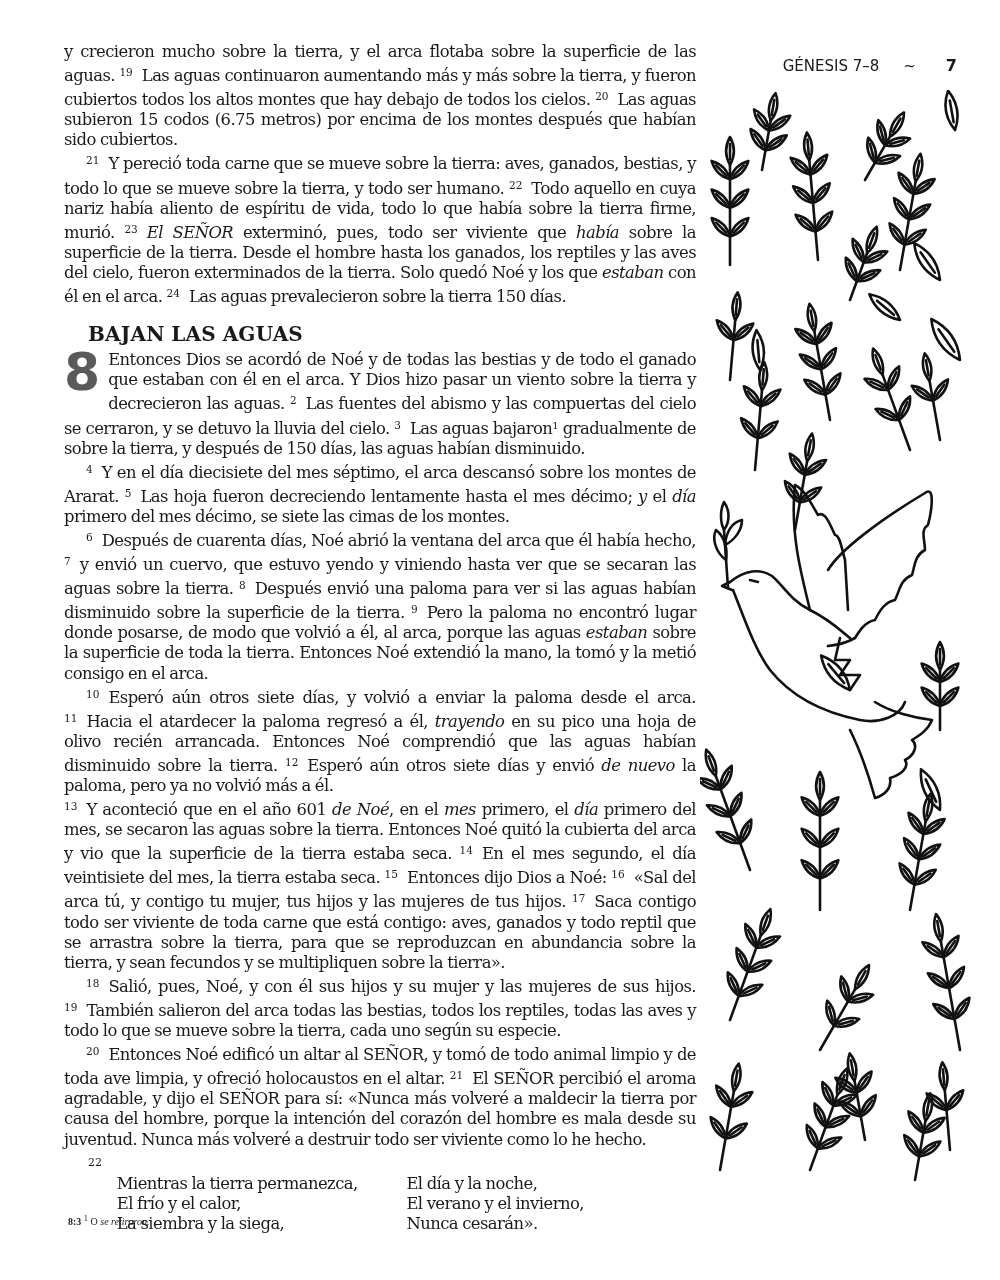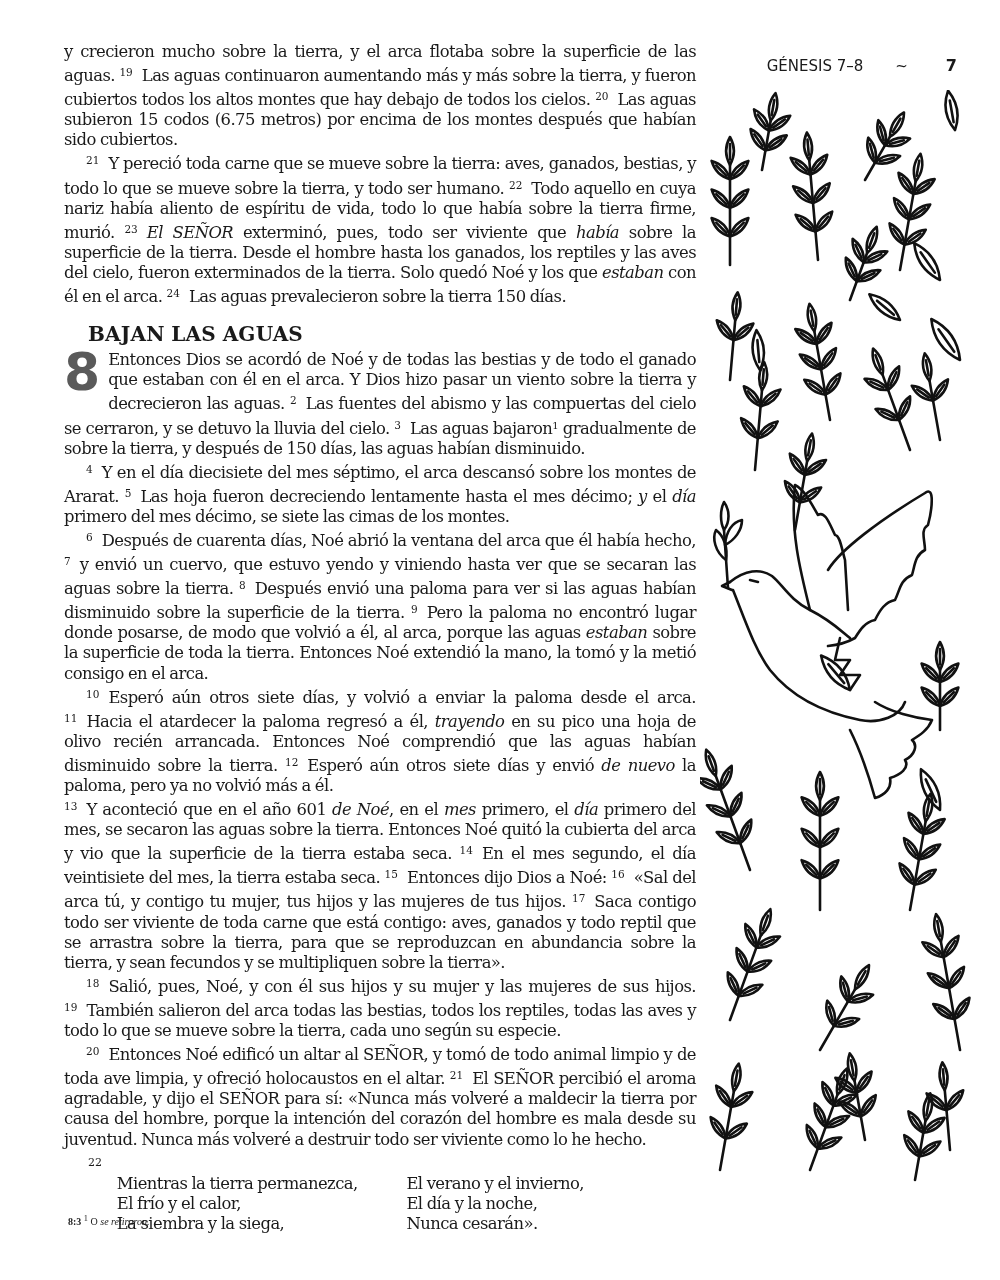--- a/index.html
+++ b/index.html
@@ -30,21 +30,21 @@
     .poem-col { width: 322px; margin-top: 24px; }
     .poem-col div { white-space: nowrap; }
     .footnote {
       position: absolute; left: 68px; top: 1214px;
       font-family: Liberation Serif, serif; font-size: 10px; color: #222;
     }
     .footnote b { font-weight: bold; }
     .running-head {
       position: absolute; top: 56px; right: 43px;
       font-family: "DejaVu Sans", sans-serif; font-size: 15px; color: #1a1a1a;
-      display: flex; gap: 26px; align-items: baseline;
+      display: flex; gap: 18px; align-items: baseline;
     }
     .running-head .tilde { margin: 0 6px; }
     .running-head .pn { font-weight: bold; font-size: 16px; margin-left: 6px; }
     .art { position: absolute; left: 700px; top: 90px; width: 300px; height: 1120px; }
     .art svg { width: 300px; height: 1120px; }
     .art path, .art ellipse { fill: none; stroke: #111; stroke-width: 2.6; stroke-linecap: round; stroke-linejoin: round; }
   </style>
 </head>
 <body>
 
@@ -75,22 +75,22 @@
     </div>
 
   <div class="poem">
     <div class="poem-vn">22</div>
     <div class="poem-col" id="poem-left">
         <div>Mientras la tierra permanezca,</div>
         <div>El frío y el calor,</div>
         <div>La siembra y la siega,</div>
       </div>
     <div class="poem-col" id="poem-right">
+        <div>El día y la noche,</div>
         <div>El verano y el invierno,</div>
-        <div>El día y la noche,</div>
         <div>Nunca cesarán».</div>
       </div>
   </div>
 </div>
 
 <div class="footnote">
   <b>8:3</b>
   <sup>1</sup>
   <span>O </span><i>se retiraron.</i>
 </div>

